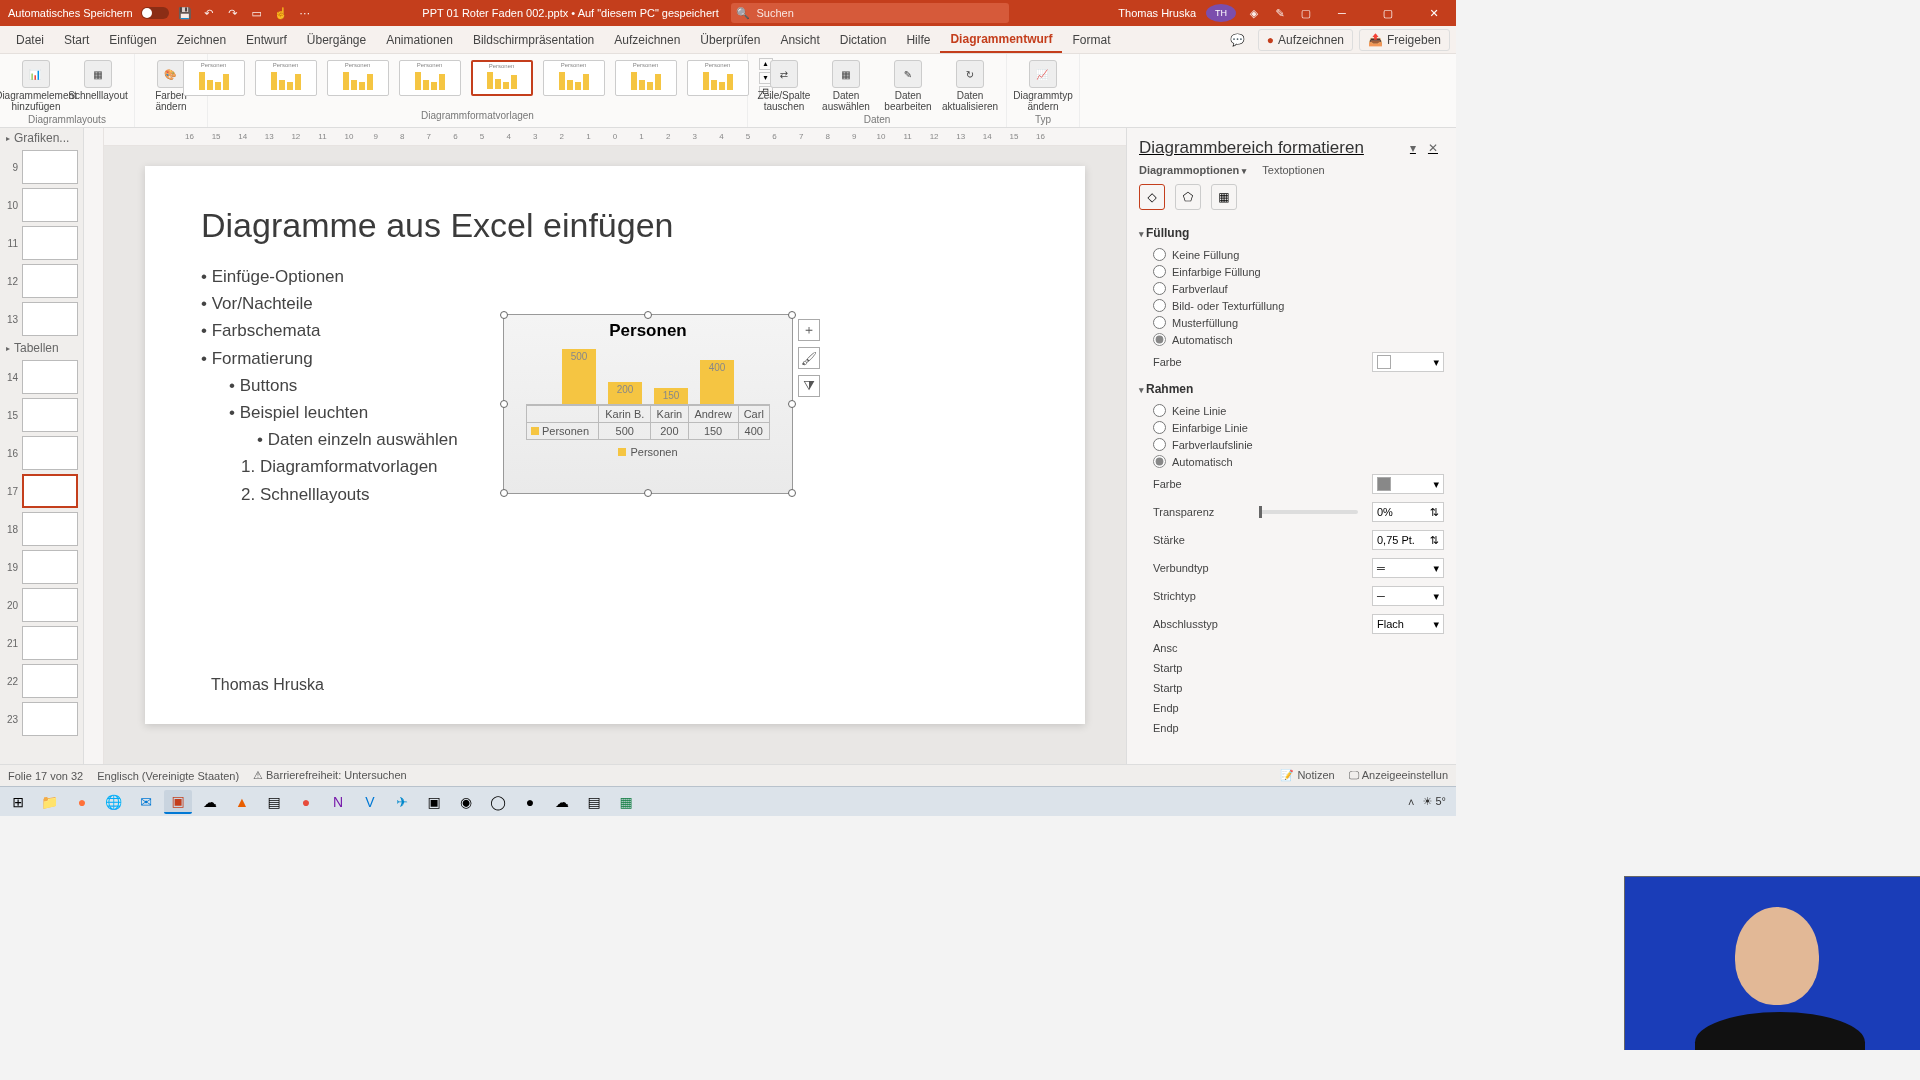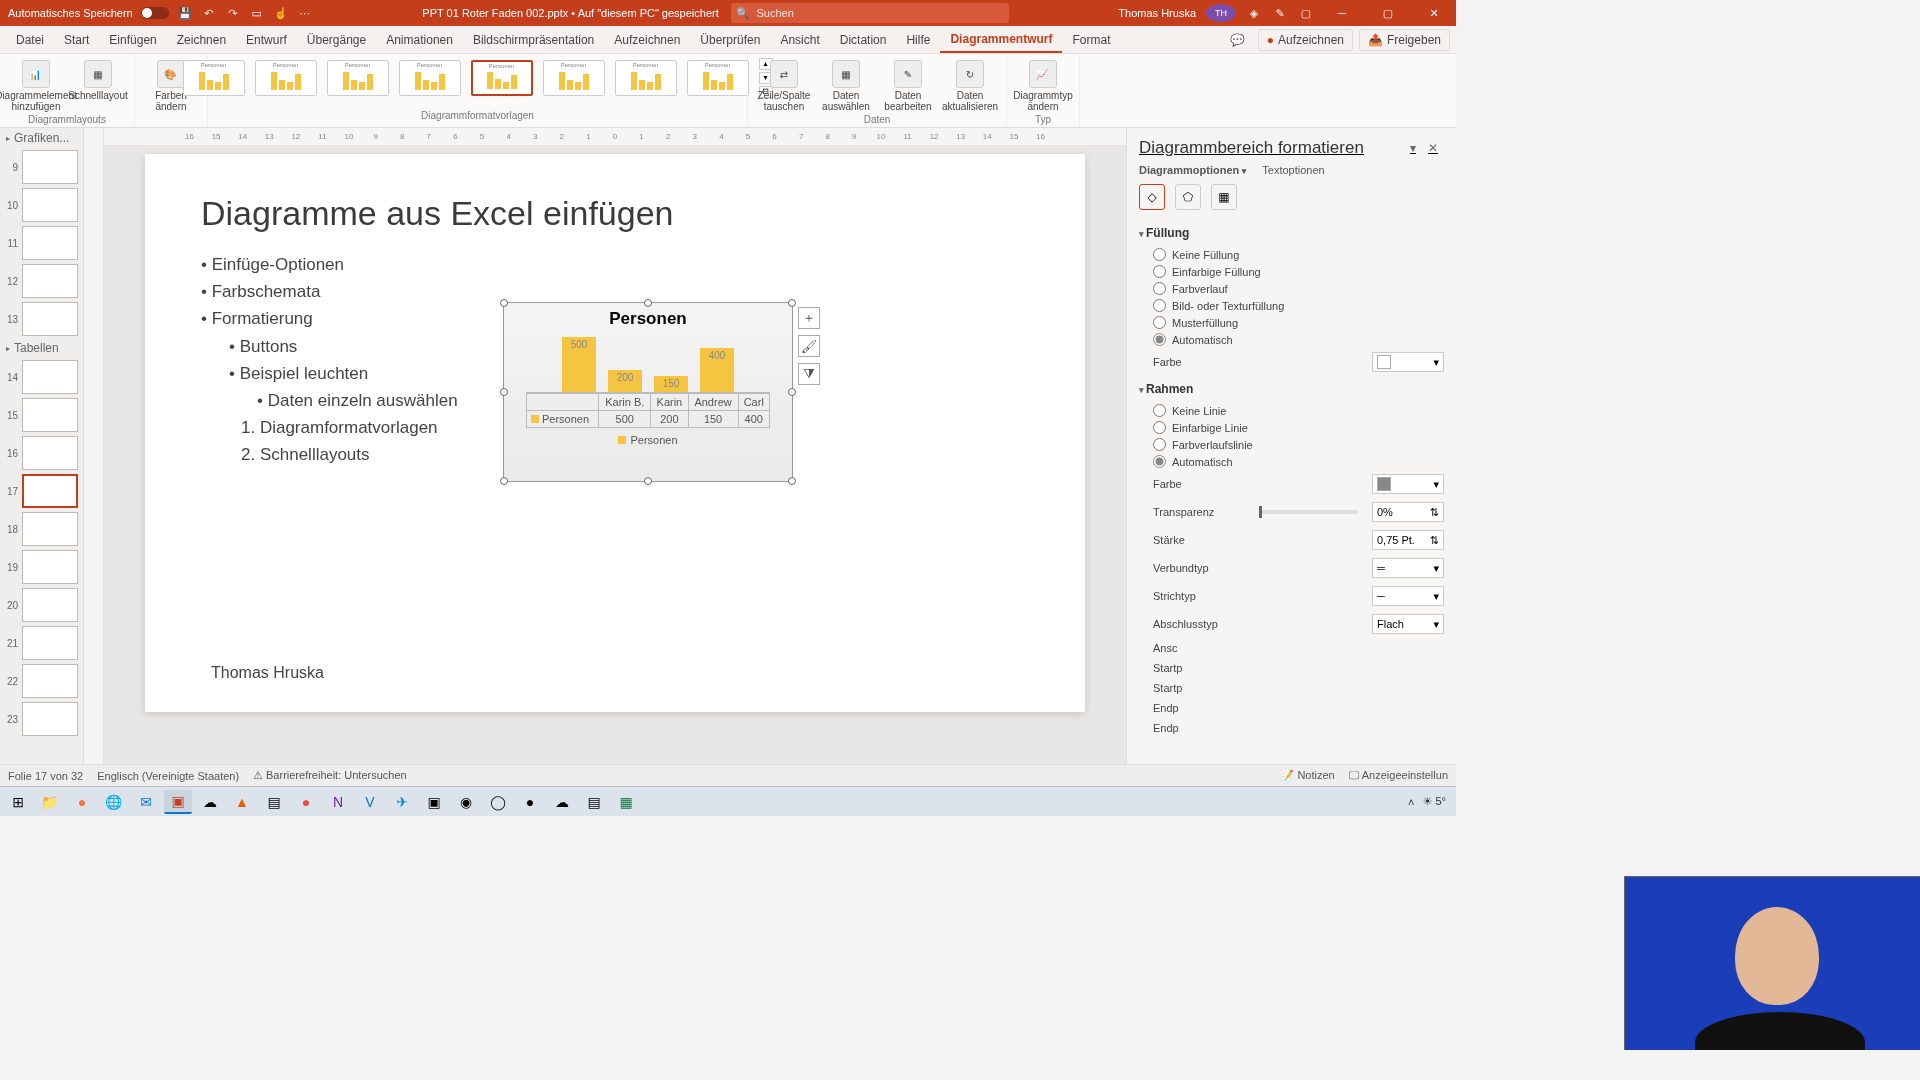--- a/index.html
+++ b/index.html
@@ -43,21 +43,21 @@
 .thumb-item { display:flex; align-items:center; gap:4px; padding:2px 4px; }
 .thumb-item .num { width:14px; text-align:right; font-size:10px; color:#666; }
 .thumb-item .mini { width:56px; height:34px; background:#fff; border:1px solid #bbb; }
 .thumb-item.sel .mini { border:2px solid #c43e1c; }
 
 .ruler-v { width:20px; background:#f7f5f4; border-right:1px solid #e7e3e1; position:relative; }
 .ruler-h-wrap { display:flex; flex:1; flex-direction:column; }
 .ruler-h { height:18px; background:#f7f5f4; border-bottom:1px solid #e7e3e1; display:flex; align-items:center; font-size:8px; color:#888; padding:0 4px; gap:13.6px; justify-content:center;}
 .ruler-h span{width:13px; text-align:center;}
 
-.canvas { flex:1; background:#e9e7e5; overflow:hidden; position:relative; display:flex; justify-content:center; padding:8px 12px 4px; }
+.canvas { flex:1; background:#e9e7e5; overflow:hidden; position:relative; display:flex; justify-content:center; padding:20px 12px 4px; }
 .slide { background:#fff; width:940px; height:558px; box-shadow:0 2px 8px rgba(0,0,0,.15); position:relative; padding:40px 56px; }
 .slide h1 { font-size:34px; font-weight:400; color:#3b3b3b; margin-bottom:18px; }
 .slide ul { list-style:none; font-size:17px; color:#444; line-height:1.6; }
 .slide ul li::before { content:"• "; }
 .slide ul ul li { margin-left:28px; }
 .slide ul ul li::before { content:"• "; }
 .slide ul ul ul li { margin-left:56px; }
 .slide ol { list-style:decimal inside; margin-left:28px; font-size:17px; color:#444; line-height:1.6;}
 .footer-name { position:absolute; bottom:30px; left:66px; font-size:16px; color:#444; }
 
@@ -392,20 +392,21 @@
         <span>14</span>
         <span>15</span>
         <span>16</span>
       </div>
     <div class="canvas">
       <div class="highlight-cursor"></div>
       <div class="slide">
         <h1>Diagramme aus Excel einfügen</h1>
         <ul>
           <li>Einfüge-Optionen</li>
+          <li>Vor/Nachteile</li>
           <li>Farbschemata</li>
           <li>Formatierung</li>
           <ul>
             <li>Buttons</li>
             <li>Beispiel leuchten</li>
             <ul>
                 <li>Daten einzeln auswählen</li>
               </ul>
           </ul>
         </ul>

